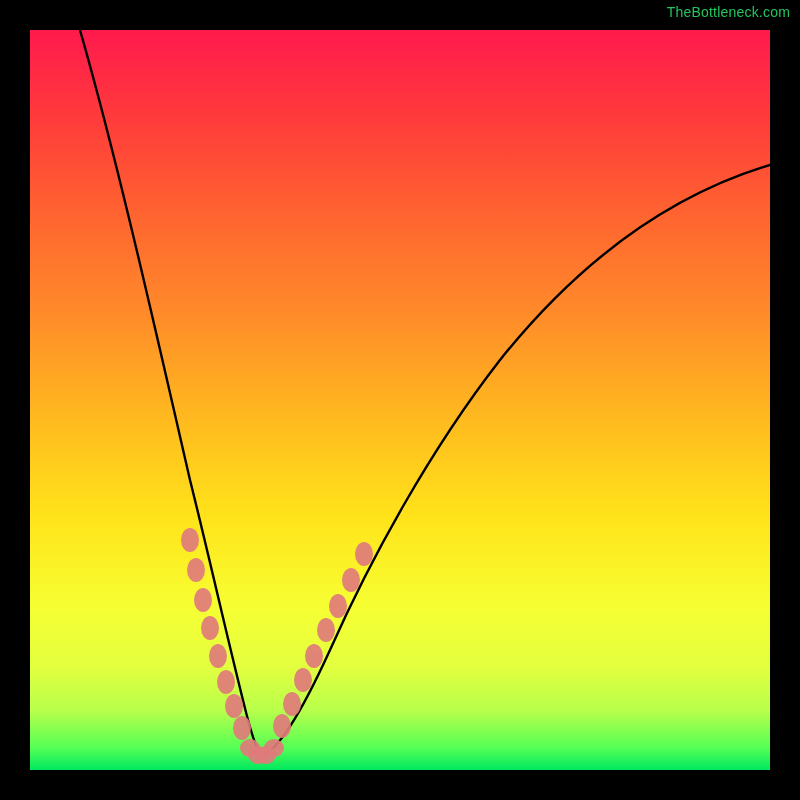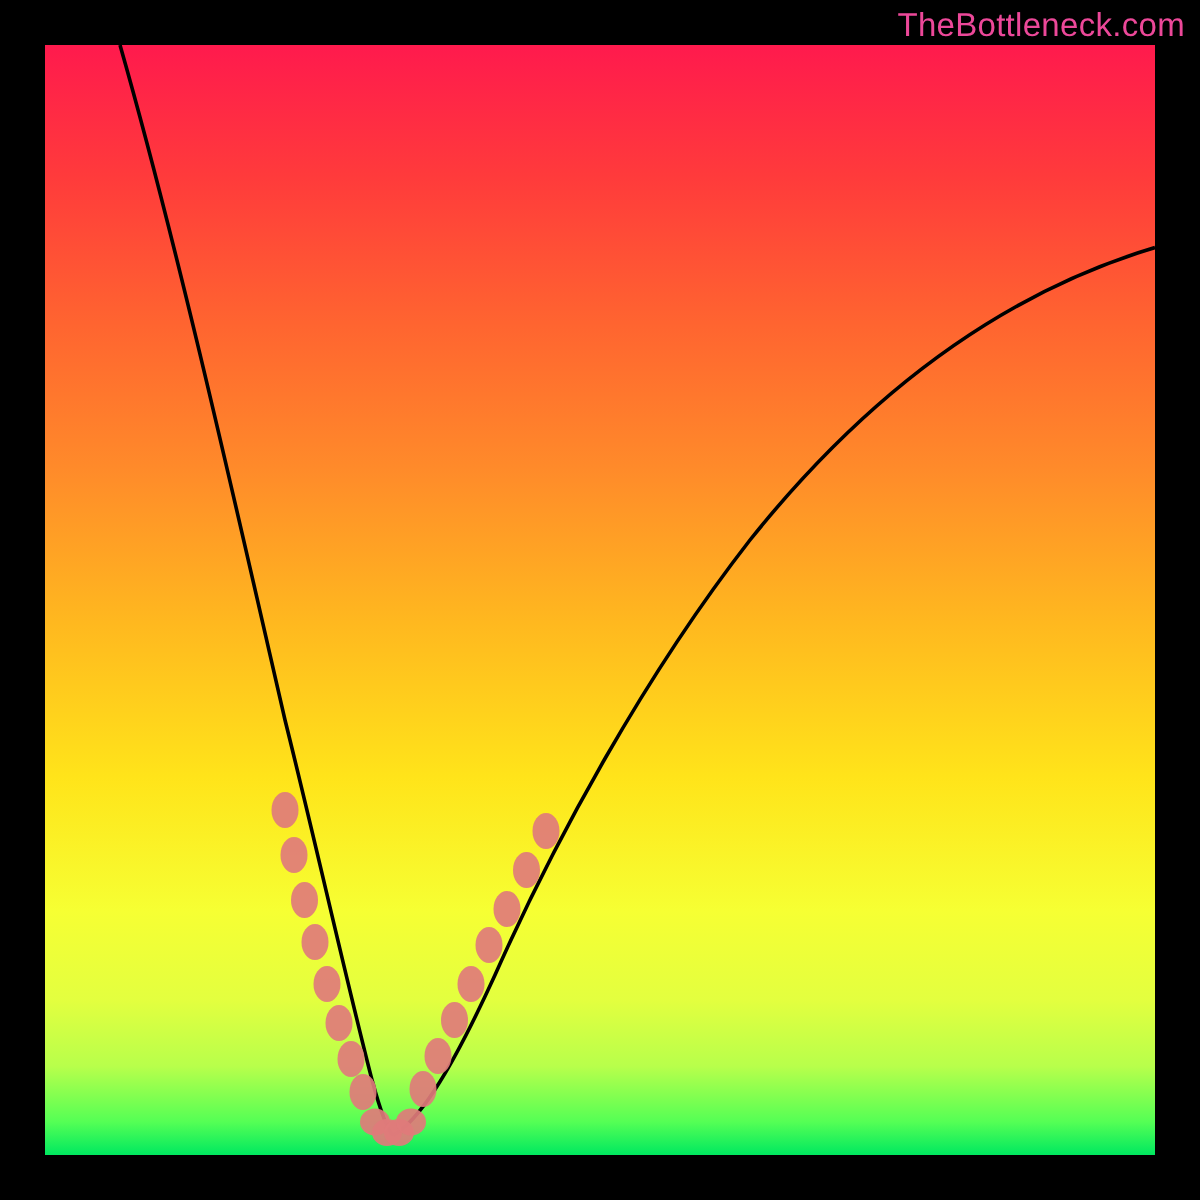--- a/index.html
+++ b/index.html
@@ -36,22 +36,22 @@
       #e3ff3f 86%,
       #b8ff4b 92%,
       #55ff55 97%,
       #00e860 100%
     );
   }
   .watermark {
     position: absolute;
     top: 4px;
     right: 10px;
-    color: #ec4899;
-    font-size: 22px;
+    color: #22c55e;
+    font-size: 14px;
     font-weight: 500;
     letter-spacing: 0.2px;
   }
   svg.curves {
     position: absolute;
     top: 0;
     left: 0;
   }
 </style>
 </head>

